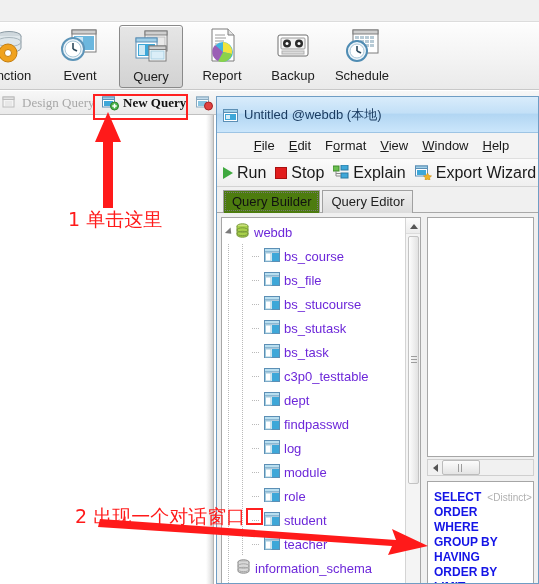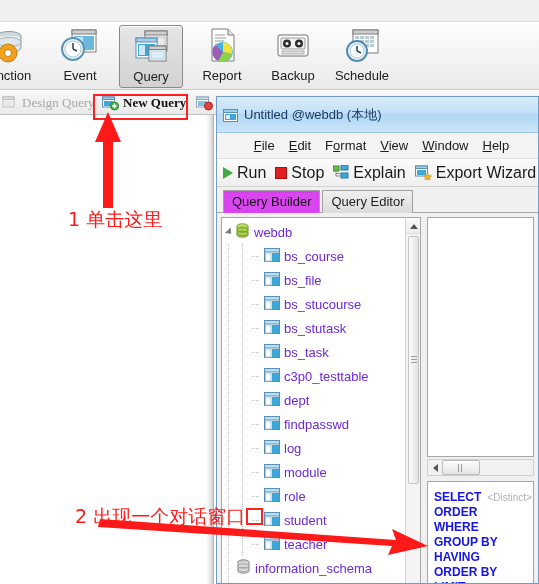--- a/index.html
+++ b/index.html
@@ -95,21 +95,21 @@
 
   
   .qwin-tabs {
     height: 26px; background: #f0f0f0; position: relative;
     border-bottom: 1px solid #a8a8a8; padding-left: 6px; display:flex; align-items:flex-end;
   }
   .qtab {
     font-size: 13px; padding: 3px 8px 4px; margin-right: 2px; position: relative; bottom: -1px;
     border: 1px solid #a0a0a0; border-bottom: none; white-space: nowrap;
   }
-  .qtab.active { background:#d946ef; outline:1px dotted #7a7a7a; outline-offset:-3px; color:#111; }
+  .qtab.active { background:#4d7c0f; outline:1px dotted #7a7a7a; outline-offset:-3px; color:#111; }
   .qtab.inactive { background: linear-gradient(to bottom,#efefef,#dcdcdc); color:#222; }
 
   
   .qwin-body { position: relative; height: 410px; background:#f0f0f0; }
   .tree-pane {
     position:absolute; left:4px; top:4px; width:200px; bottom:0px;
     background:#ffffff; border:1px solid #a6a6a6; overflow:hidden;
   }
   .tree-inner { position:absolute; left:0; top:2px; right:15px; bottom:0; }
   .tnode { height:24px; display:flex; align-items:center; font-size:13px; color:#6d28d9; white-space:nowrap; }

